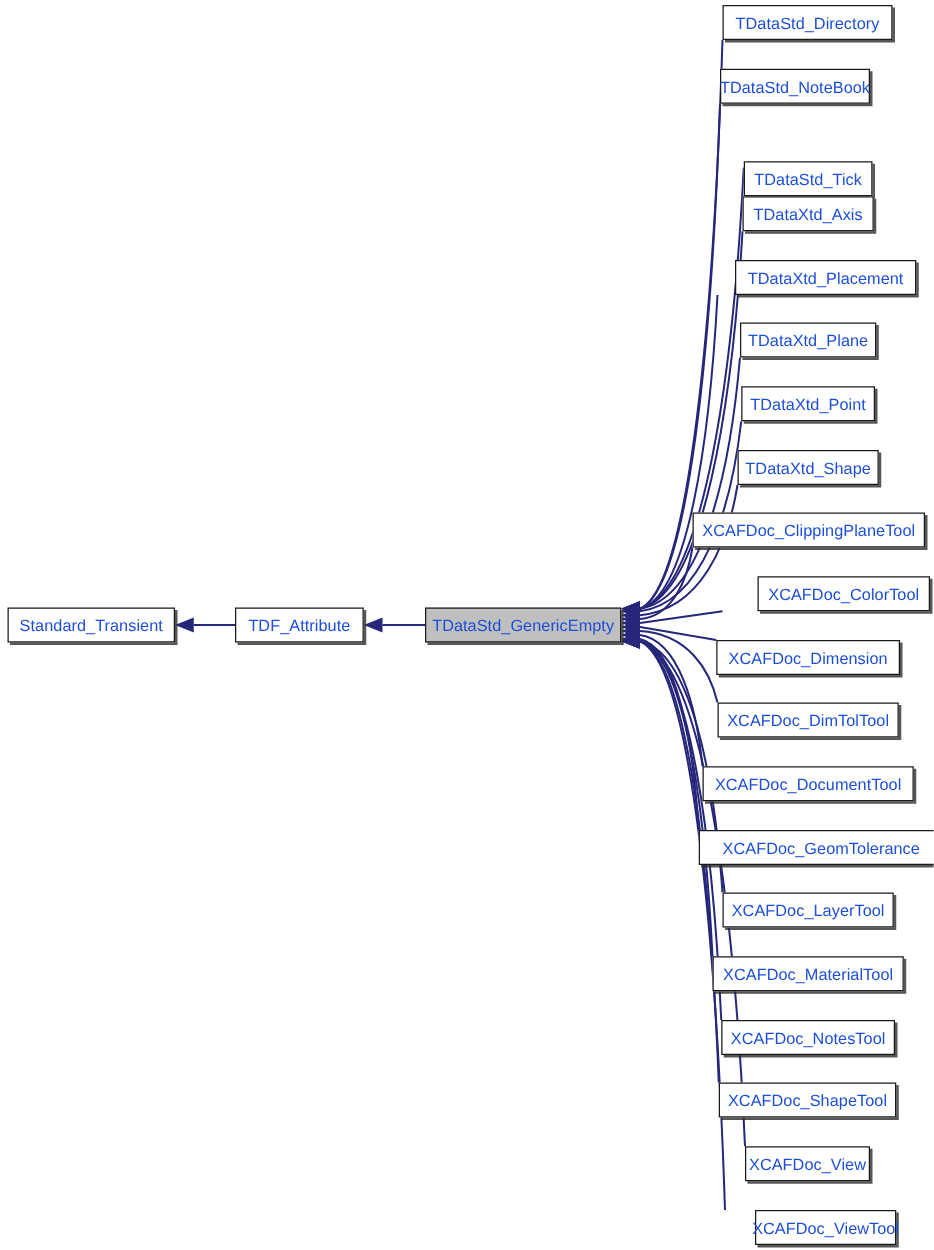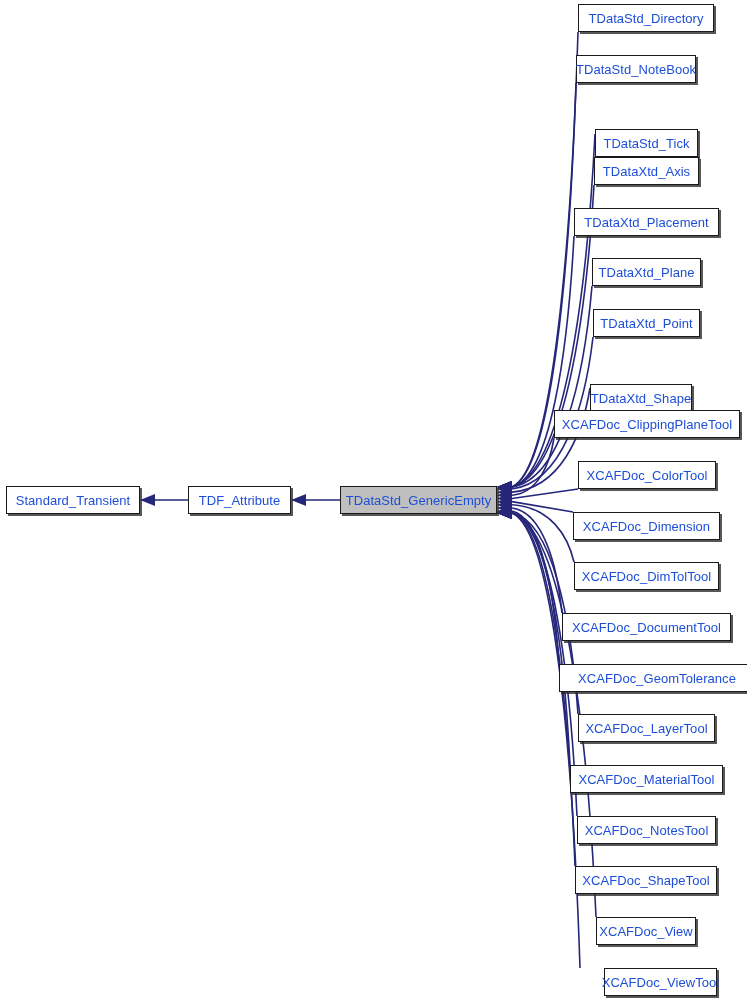--- a/index.html
+++ b/index.html
@@ -110,36 +110,36 @@
     </div>
     <div class="node" style="left: 576px; top: 55px; width: 120px;">
       <span class="label">TDataStd_NoteBook</span>
     </div>
     <div class="node" style="left: 595px; top: 106px; width: 103px; margin-top: 23px;">
       <span class="label">TDataStd_Tick</span>
     </div>
     <div class="node" style="left: 594px; top: 157px; width: 105px;">
       <span class="label">TDataXtd_Axis</span>
     </div>
-    <div class="node" style="left: 574px; top: 208px; width: 145px;">
+    <div class="node" style="left: 588px; top: 208px; width: 145px;">
       <span class="label">TDataXtd_Placement</span>
     </div>
     <div class="node" style="left: 592px; top: 258px; width: 109px;">
       <span class="label">TDataXtd_Plane</span>
     </div>
     <div class="node" style="left: 593px; top: 309px; width: 107px;">
       <span class="label">TDataXtd_Point</span>
     </div>
-    <div class="node" style="left: 590px; top: 360px; width: 102px; margin-top: 24px;">
+    <div class="node" style="left: 590px; top: 360px; width: 113px;">
       <span class="label">TDataXtd_Shape</span>
     </div>
     <div class="node" style="left: 554px; top: 410px; width: 186px;">
       <span class="label">XCAFDoc_ClippingPlaneTool</span>
     </div>
-    <div class="node" style="left: 578px; top: 461px; width: 138px;">
+    <div class="node" style="left: 606px; top: 461px; width: 138px;">
       <span class="label">XCAFDoc_ColorTool</span>
     </div>
     <div class="node" style="left: 573px; top: 512px; width: 147px;">
       <span class="label">XCAFDoc_Dimension</span>
     </div>
     <div class="node" style="left: 574px; top: 562px; width: 145px;">
       <span class="label">XCAFDoc_DimTolTool</span>
     </div>
     <div class="node" style="left: 562px; top: 613px; width: 169px;">
       <span class="label">XCAFDoc_DocumentTool</span>

